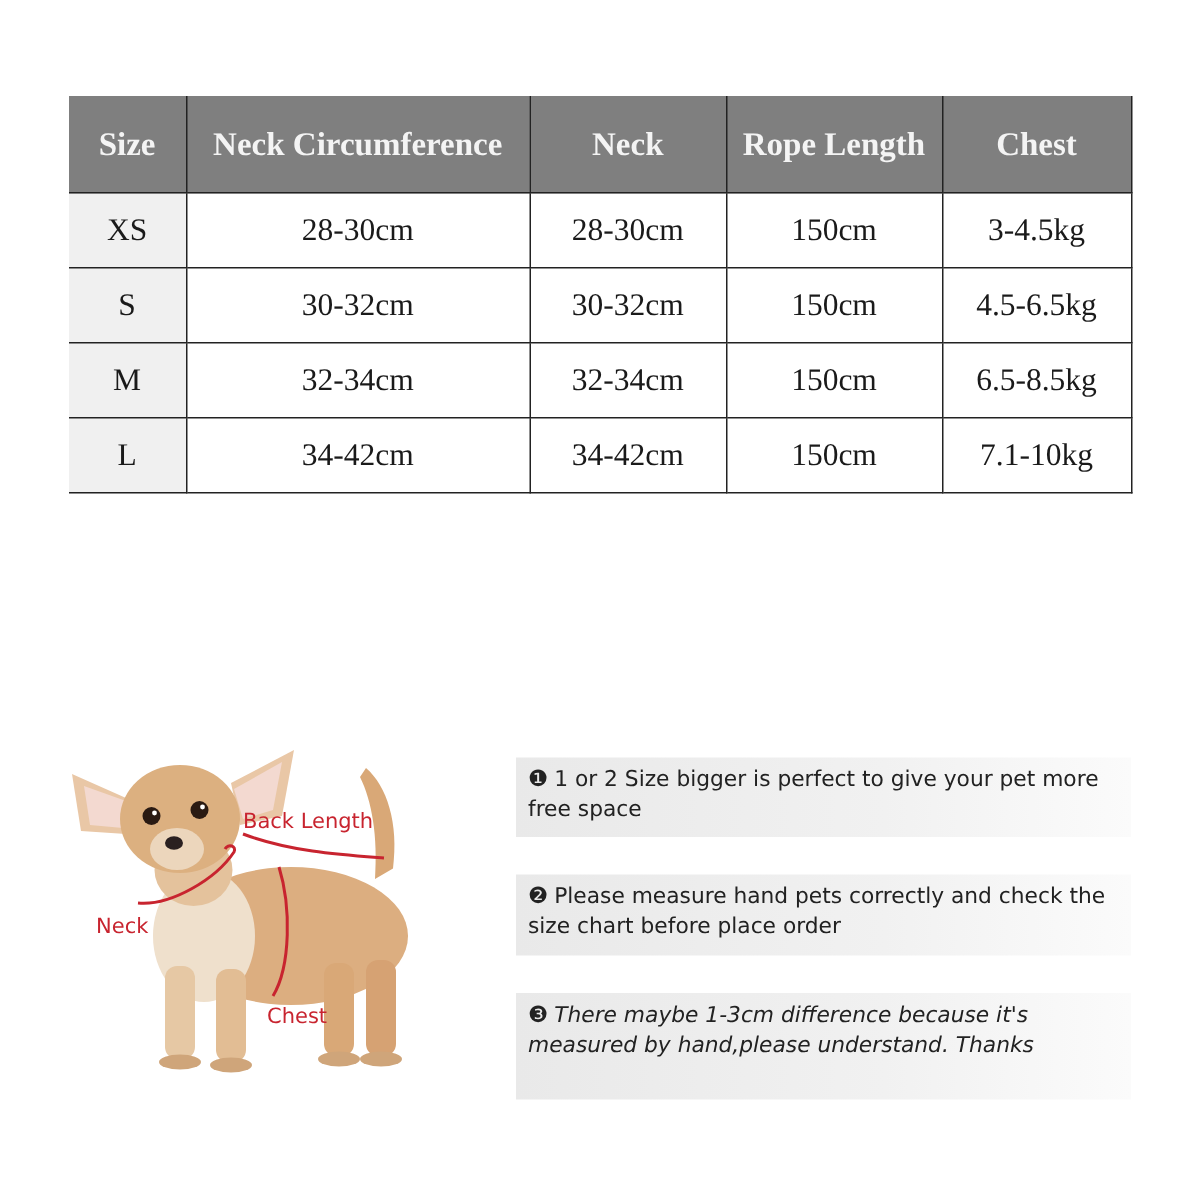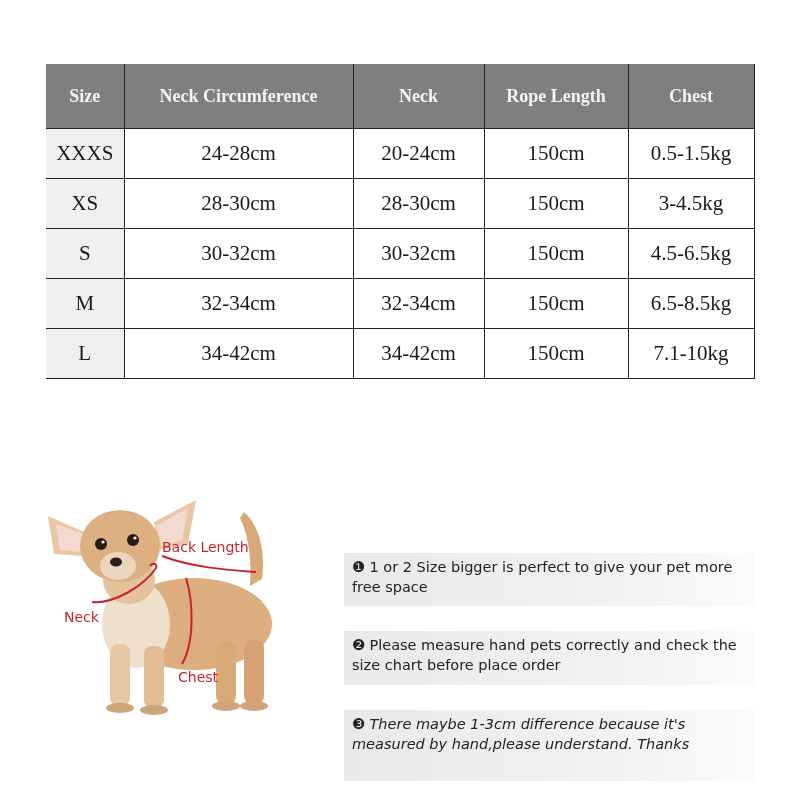--- a/index.html
+++ b/index.html
@@ -9,37 +9,37 @@
     }
     .size-table {
       position: absolute; left: 46px; top: 64px; width: 708px;
       border-collapse: collapse; table-layout: fixed;
     }
     .size-table th, .size-table td {
       border: 1.5px solid #222; text-align: center; padding: 0;
       font-family: "Liberation Serif", serif;
     }
     .size-table th {
-      background: #7f7f7f; color: #f4f4f4; font-weight: bold; font-size: 18px;
+      background: #7f7f7f; color: #f4f4f4; font-weight: bold; font-size: 22px;
       height: 64px; white-space: nowrap;
     }
     .size-table td {
       height: 49px; font-size: 21px; color: #1a1a1a; background: #fff;
     }
     .size-table td.size-cell { background: #f0f0f0; }
     .size-table tr:first-child th { border-top: none; }
     .size-table th:first-child, .size-table td:first-child { border-left: none; }
 
     .dog-figure { position: absolute; left: 44px; top: 494px; width: 260px; height: 230px; }
 
     .note {
       position: absolute; left: 344px; width: 410px;
       background: linear-gradient(to right, #e9e9e9 0%, #f1f1f1 60%, #fbfbfb 100%);
       font-family: "DejaVu Sans", sans-serif; font-size: 14.5px; line-height: 20px; color: #222;
-      padding: 4px 8px; box-sizing: border-box; margin-top: 48px;
+      padding: 4px 8px; box-sizing: border-box;
     }
     .note .num { font-size: 15px; margin-right: 4px; }
     .note1 { top: 505px; height: 53px; }
     .note2 { top: 583px; height: 54px; }
     .note3 { top: 662px; height: 71px; font-style: italic; }
     .label-red { font-family: "DejaVu Sans", sans-serif; font-size: 14px; fill: #c8242f; }
   </style>
 </head>
 <body>
 
@@ -54,27 +54,20 @@
   <thead>
     <tr>
       <th>Size</th>
       <th>Neck Circumference</th>
       <th>Neck</th>
       <th>Rope Length</th>
       <th>Chest</th>
     </tr>
   </thead>
   <tbody>
-    <tr>
-      <td class="size-cell">XXXS</td>
-      <td>24-28cm</td>
-      <td>20-24cm</td>
-      <td>150cm</td>
-      <td>0.5-1.5kg</td>
-    </tr>
     <tr>
       <td class="size-cell">XS</td>
       <td>28-30cm</td>
       <td>28-30cm</td>
       <td>150cm</td>
       <td>3-4.5kg</td>
     </tr>
     <tr>
       <td class="size-cell">S</td>
       <td>30-32cm</td>

